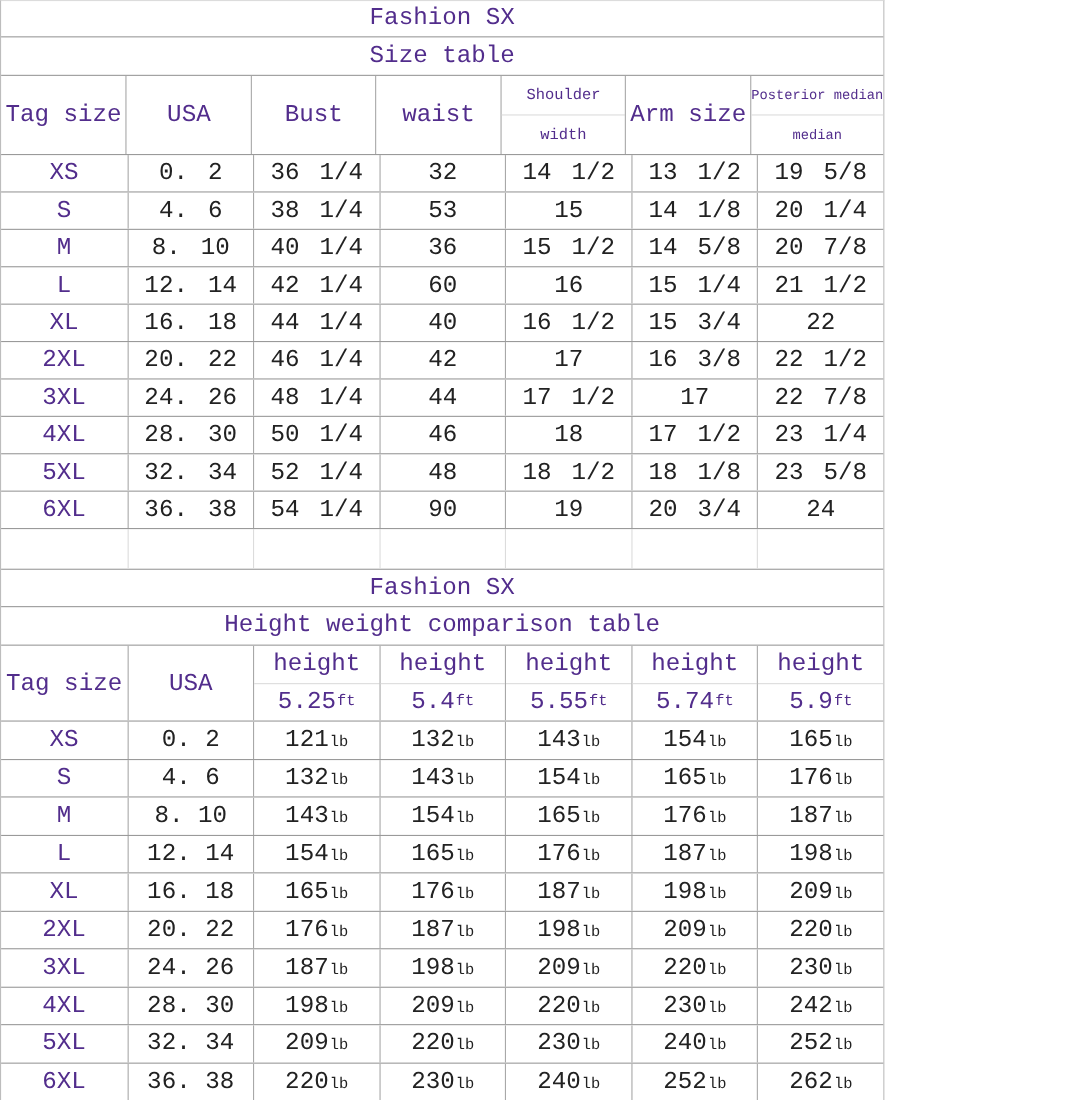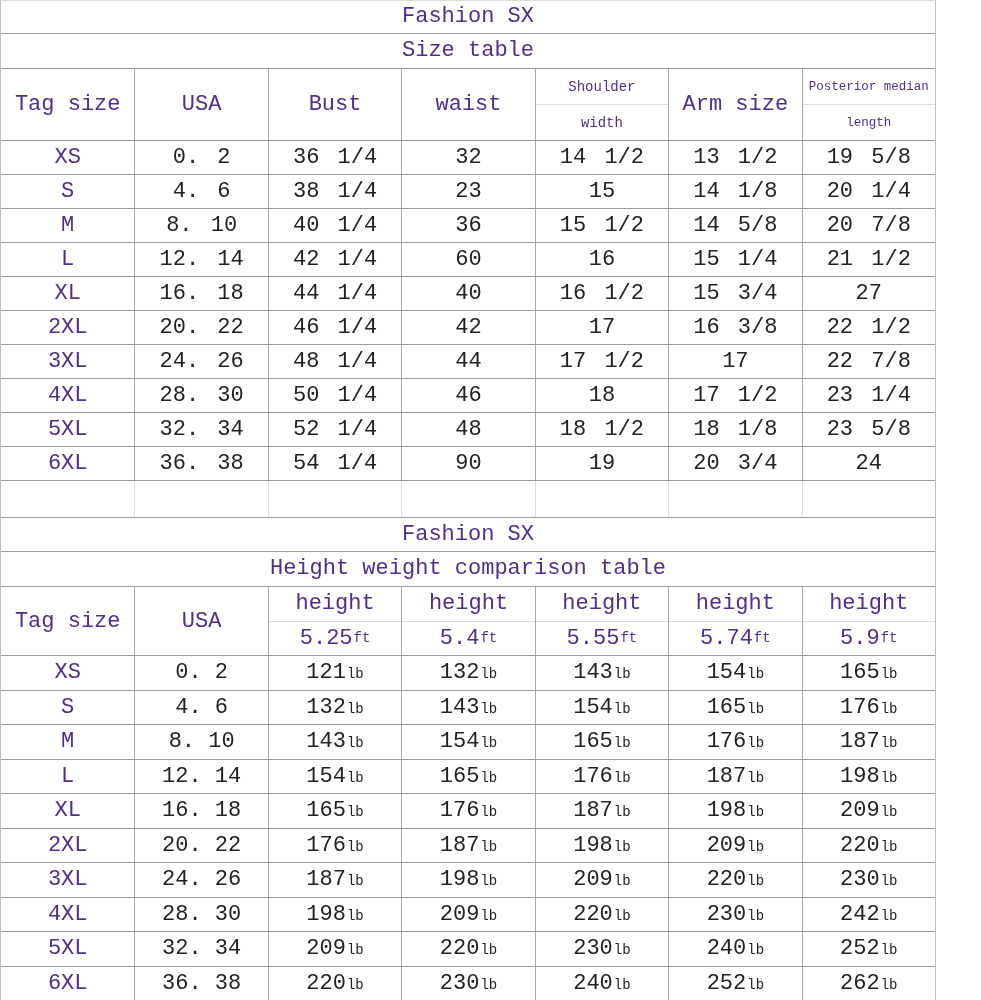--- a/index.html
+++ b/index.html
@@ -11,21 +11,21 @@
     --outer:#bdbdbd;
   }
   *{box-sizing:border-box;margin:0;padding:0;}
   html,body{background:#ffffff;}
   body{
     width:981px;height:1000px;overflow:hidden;
     font-family:"Liberation Mono","DejaVu Sans Mono",monospace;
     color:var(--ink);
   }
   .sheet{
-    width:936px;height:1000px;
+    width:804px;height:1000px;
     border-left:1px solid var(--outer);
     border-right:1px solid var(--outer);
     border-top:1px solid var(--faint);
   }
   .row{
     display:grid;
     grid-template-columns:repeat(7,1fr);
     border-bottom:1px solid var(--h);
     text-align:center;
     white-space:nowrap;
@@ -83,38 +83,38 @@
         </div>
         <div class="hcell mid split">
           <div class="hline">Shoulder</div>
           <div class="hline">width</div>
         </div>
         <div class="hcell big">
           <div class="hline">Arm size</div>
         </div>
         <div class="hcell small split">
           <div class="hline">Posterior median</div>
-          <div class="hline">length</div>
+          <div class="hline">median</div>
         </div>
       </div>
     <div class="t1body">
         <div class="row cols">
           <div class="cell">XS</div>
           <div class="cell">0. 2</div>
           <div class="cell">36 1/4</div>
           <div class="cell">32</div>
           <div class="cell">14 1/2</div>
           <div class="cell">13 1/2</div>
           <div class="cell">19 5/8</div>
         </div>
         <div class="row cols">
           <div class="cell">S</div>
           <div class="cell">4. 6</div>
           <div class="cell">38 1/4</div>
-          <div class="cell">23</div>
+          <div class="cell">53</div>
           <div class="cell">15</div>
           <div class="cell">14 1/8</div>
           <div class="cell">20 1/4</div>
         </div>
         <div class="row cols">
           <div class="cell">M</div>
           <div class="cell">8. 10</div>
           <div class="cell">40 1/4</div>
           <div class="cell">36</div>
           <div class="cell">15 1/2</div>
@@ -130,21 +130,21 @@
           <div class="cell">15 1/4</div>
           <div class="cell">21 1/2</div>
         </div>
         <div class="row cols">
           <div class="cell">XL</div>
           <div class="cell">16. 18</div>
           <div class="cell">44 1/4</div>
           <div class="cell">40</div>
           <div class="cell">16 1/2</div>
           <div class="cell">15 3/4</div>
-          <div class="cell">27</div>
+          <div class="cell">22</div>
         </div>
         <div class="row cols">
           <div class="cell">2XL</div>
           <div class="cell">20. 22</div>
           <div class="cell">46 1/4</div>
           <div class="cell">42</div>
           <div class="cell">17</div>
           <div class="cell">16 3/8</div>
           <div class="cell">22 1/2</div>
         </div>

